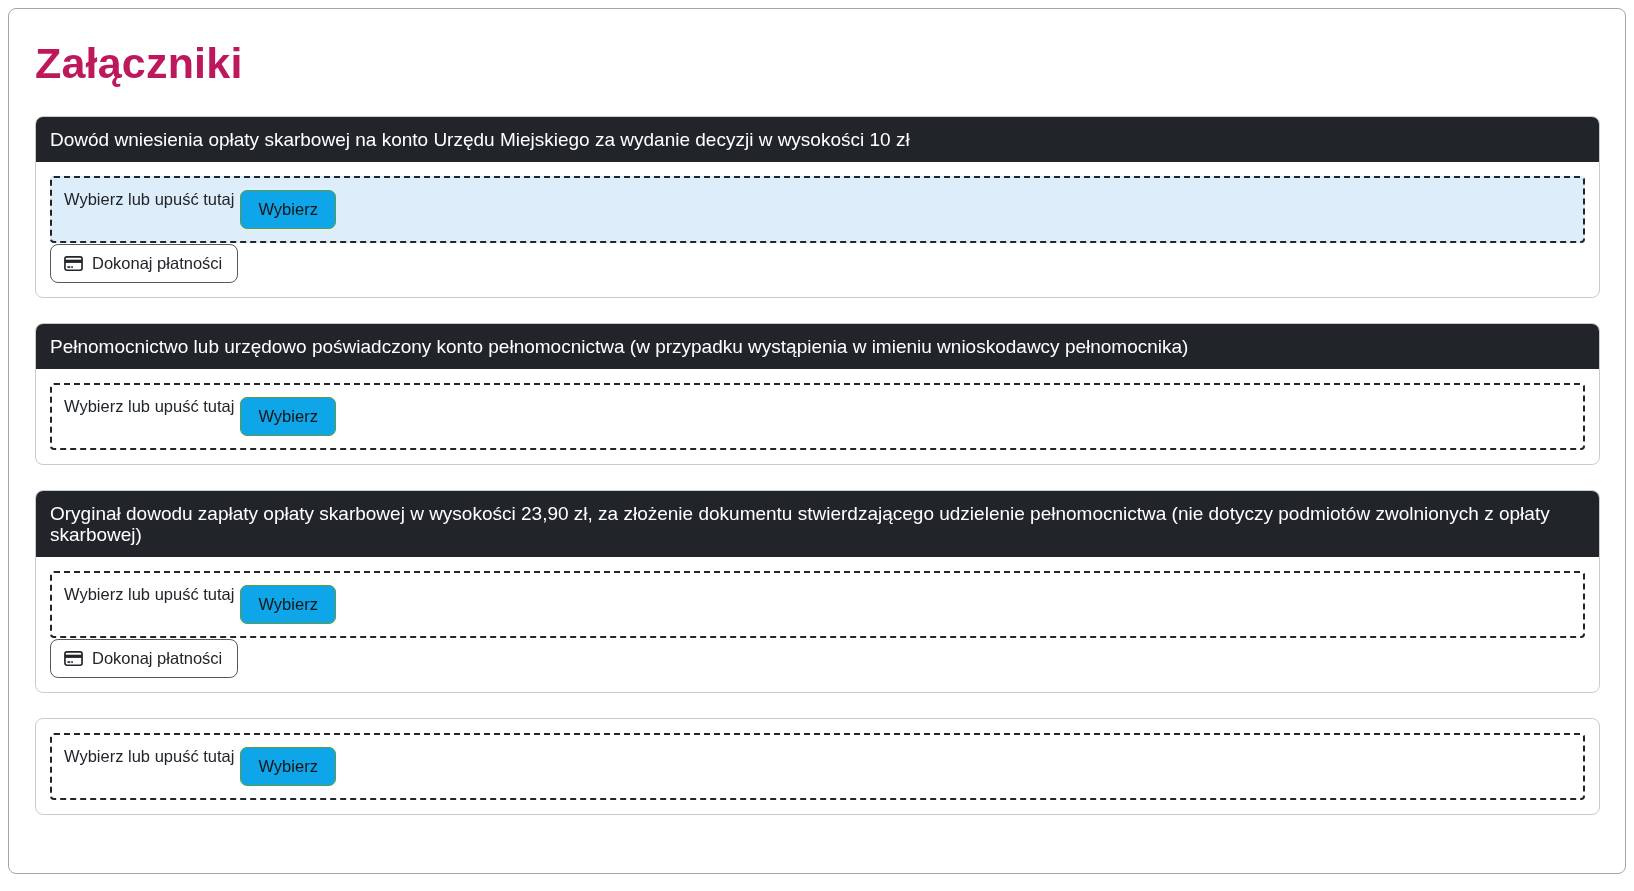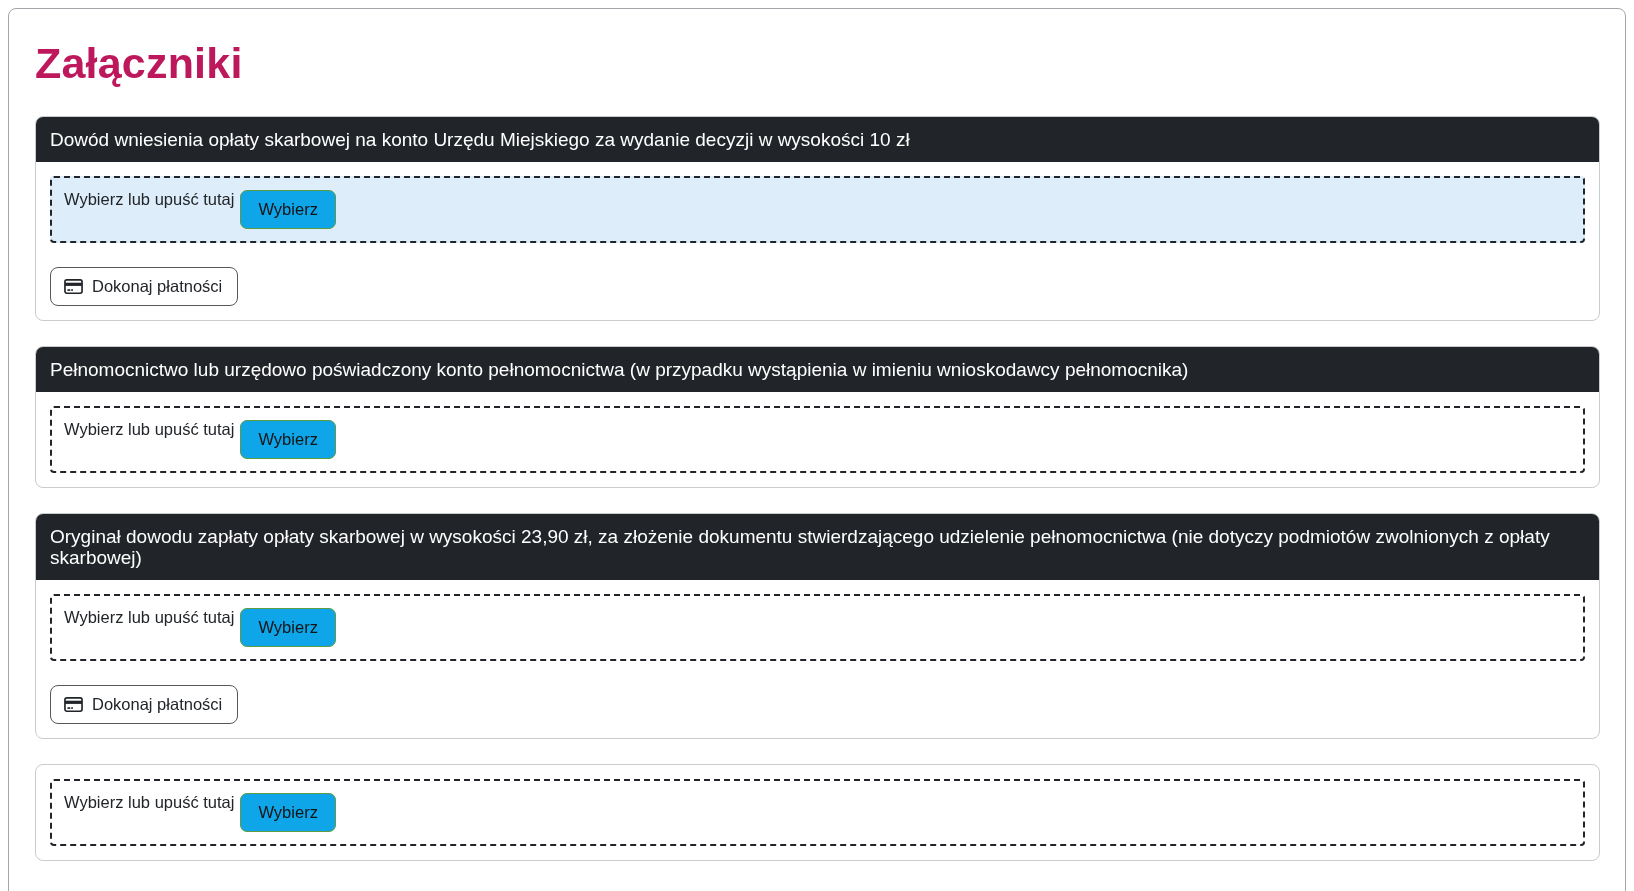--- a/index.html
+++ b/index.html
@@ -57,21 +57,21 @@
     border: 1px solid #5d9c41;
     border-radius: 7px;
     color: #141414;
     font-size: 16.5px;
     padding: 8px 17px;
     font-family: inherit;
     cursor: pointer;
     line-height: 21px;
   }
   .btn-pay {
-    margin-top: 24px;
+    margin-top: 1px;
     display: inline-flex;
     gap: 9px;
     background: #ffffff;
     border: 1px solid #54595e;
     border-radius: 8px;
     padding: 8px 15px 8px 13px;
     font-size: 16.5px;
     color: #212529;
     font-family: inherit;
     cursor: pointer;

